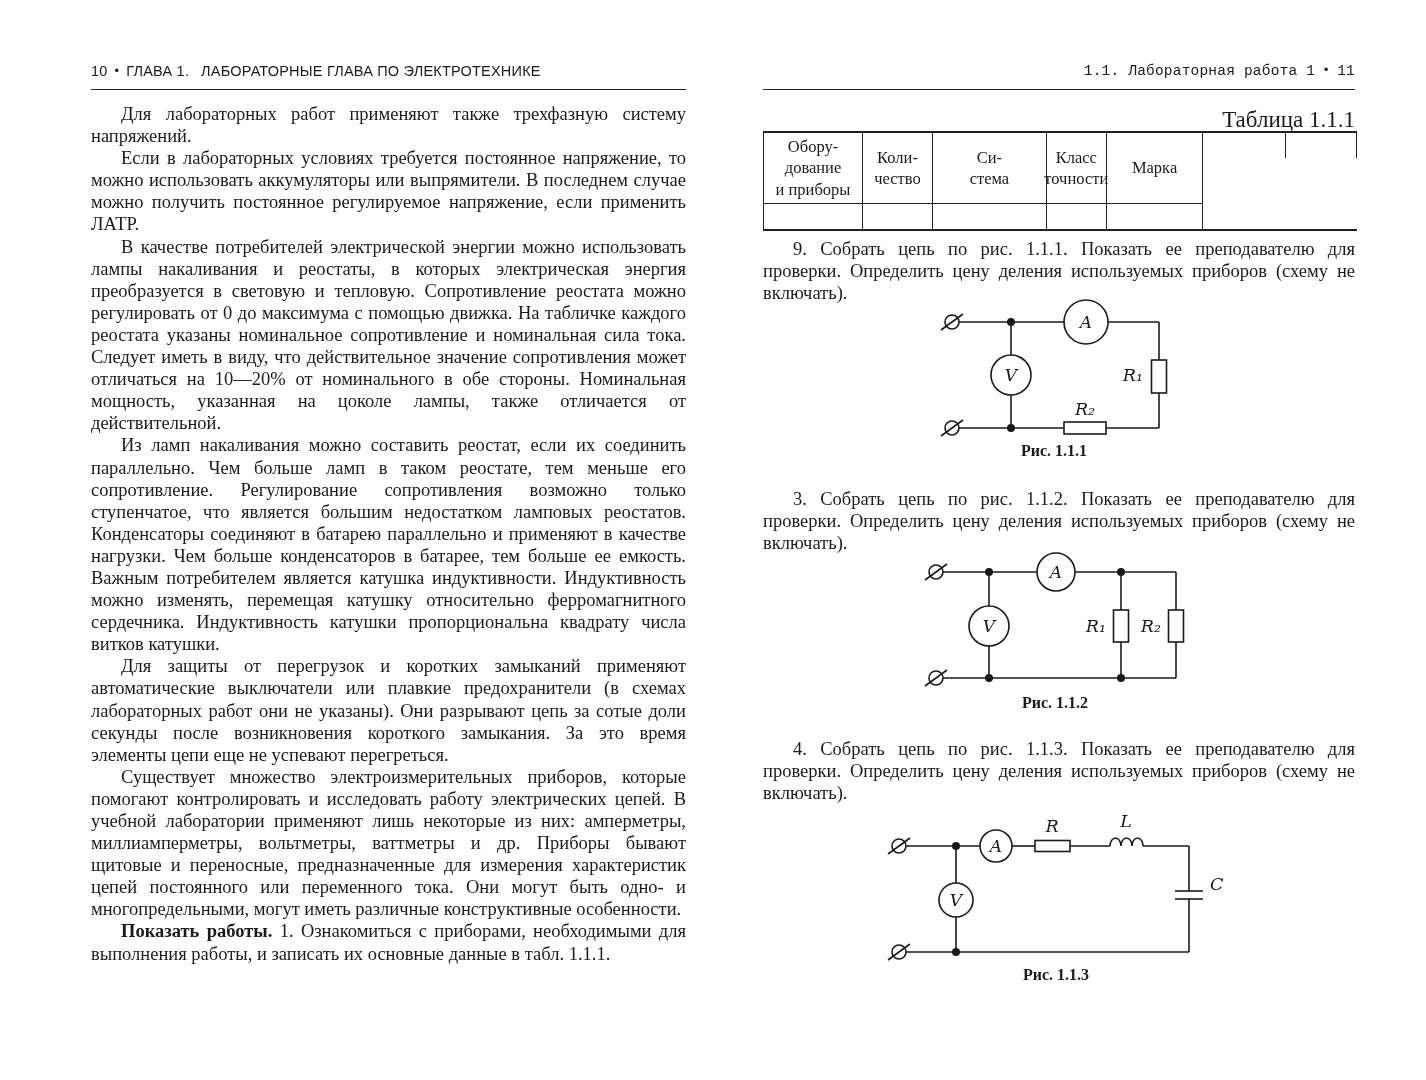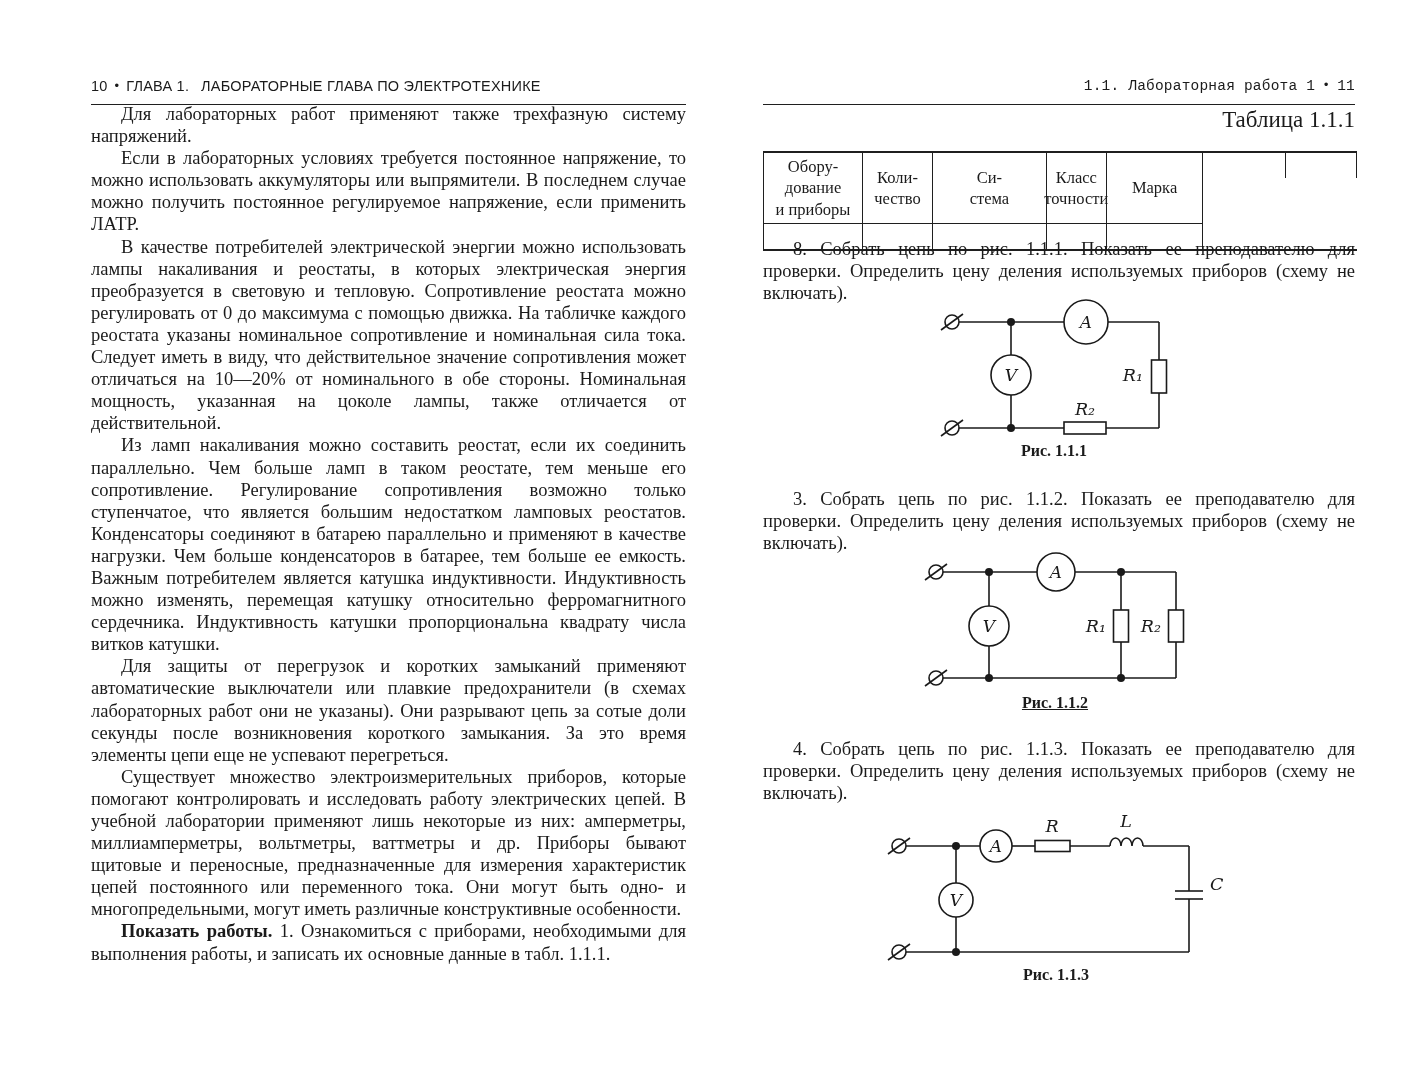--- a/index.html
+++ b/index.html
@@ -1,21 +1,21 @@
 <!DOCTYPE html>
 <html><head>
 <meta charset="utf-8">
 <style>
   * { margin:0; padding:0; box-sizing:border-box; }
   html,body { width:1426px; height:1080px; background:#ffffff; overflow:hidden;
     font-family:"Liberation Serif","DejaVu Serif",serif; color:#1b1b1b; }
   .page-col { position:absolute; }
   .running-head { position:absolute; top:60px; height:30px; border-bottom:1.6px solid #1f1f1f;
     font-family:"Liberation Sans","DejaVu Sans",sans-serif; font-size:14.5px; letter-spacing:.2px;
-    display:flex; align-items:flex-start; padding-top:3px;margin-top:15px; }
+    display:flex; align-items:flex-start; padding-top:3px; }
   .running-head .sep { margin:0 7px; font-size:13px; }
   .rh-right { justify-content:flex-end;font-family:Liberation Mono, monospace; }
   .rh-gap { margin-left:12px; }
   .body-text { position:absolute; font-size:18.5px; line-height:22.1px; text-align:justify; }
   .body-text p { text-indent:30px; }
   .lead-bold { font-weight:bold; }
   .tbl-caption { position:absolute; font-size:23px; text-align:right; }
   .tbl { position:absolute; display:grid;
     grid-template-columns:16.7% 11.8% 19.2% 10.1% 16.3% 14% 11.9%;
     border-top:2px solid #1f1f1f; border-bottom:2px solid #1f1f1f;
@@ -58,42 +58,42 @@
 
 <div class="page-col">
   <div class="running-head rh-right" style="left:763px; width:592px;">
     <span>1.1. Лабораторная работа 1</span>
     <span class="sep">•</span>
     <span>11</span>
   </div>
 
   <div class="tbl-caption" style="left:763px; top:107px; width:592px;">Таблица 1.1.1</div>
 
-  <div class="tbl" style="left:763px; top:131px; width:594px;margin-top:20px;">
+  <div class="tbl" style="left:763px; top:131px; width:594px;">
     <div class="cell">Обору-
 дование
 и приборы</div>
     <div class="cell">Коли-
 чество</div>
     <div class="cell">Си-
 стема</div>
     <div class="cell">Класс
 точности</div>
     <div class="cell">Марка</div>
     <div class="cell empty"></div>
     <div class="cell empty"></div>
     <div class="cell empty"></div>
     <div class="cell empty"></div>
     <div class="cell empty"></div>
     <div class="cell empty"></div>
     <div class="cell empty"></div>
   </div>
 
   <div class="body-text" style="left:763px; top:238px; width:592px;">
-    <p>8.  Собрать цепь по рис. 1.1.1. Показать ее преподавателю для проверки. Определить цену деления используемых приборов (схему не включать).</p>
+    <p>9.  Собрать цепь по рис. 1.1.1. Показать ее преподавателю для проверки. Определить цену деления используемых приборов (схему не включать).</p>
   </div>
 
   <div class="figure" style="left:898px; top:296px; width:330px;">
     <svg width="330" height="142" viewBox="0 0 330 142">
       <g class="circ">
 
         <g>
           <circle cx="54" cy="26" r="7"></circle>
             <line x1="43" y1="34" x2="65" y2="18"></line>
         </g>
@@ -163,21 +163,21 @@
         <circle class="dot" cx="111" cy="24" r="4"></circle>
         <circle class="dot" cx="111" cy="130" r="4"></circle>
         <circle class="dot" cx="243" cy="24" r="4"></circle>
         <circle class="dot" cx="243" cy="130" r="4"></circle>
       </g>
       <text class="meter-label" x="178" y="30">A</text>
       <text class="meter-label" x="111" y="84">V</text>
       <text class="comp-label" x="228" y="84" text-anchor="end">R₁</text>
       <text class="comp-label" x="283" y="84" text-anchor="end">R₂</text>
     </svg>
-    <div class="fig-caption" style="width:354px;text-decoration:underline;">Рис. 1.1.2</div>
+    <div class="fig-caption" style="width:354px;">Рис. 1.1.2</div>
   </div>
 
   <div class="body-text" style="left:763px; top:738px; width:592px;">
     <p>4.  Собрать цепь по рис. 1.1.3. Показать ее преподавателю для проверки. Определить цену деления используемых приборов (схему не включать).</p>
   </div>
 
   <div class="figure" style="left:858px; top:812px; width:420px;">
     <svg width="420" height="150" viewBox="0 0 420 150">
       <g class="circ">
         <g>

